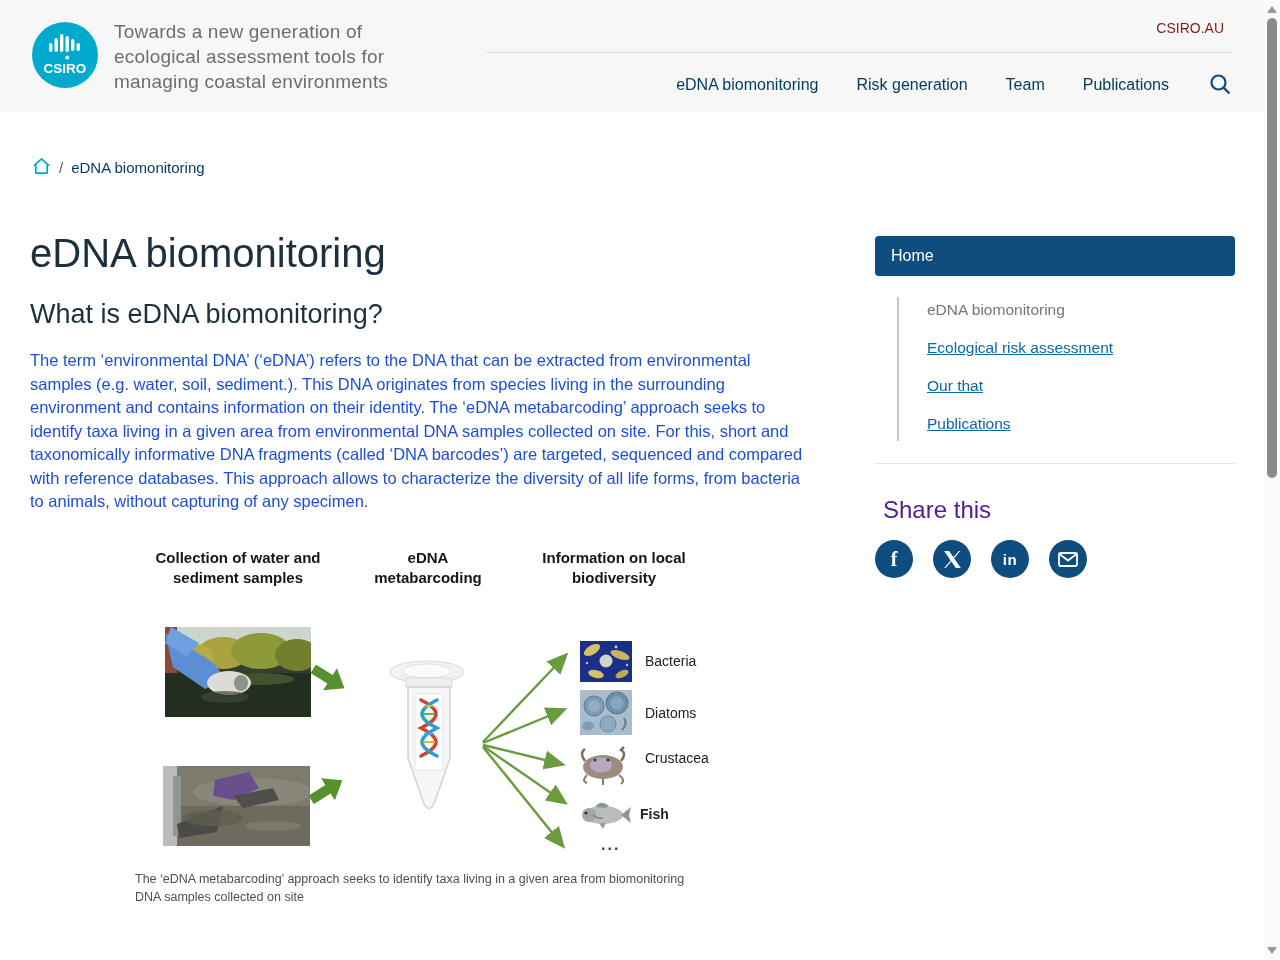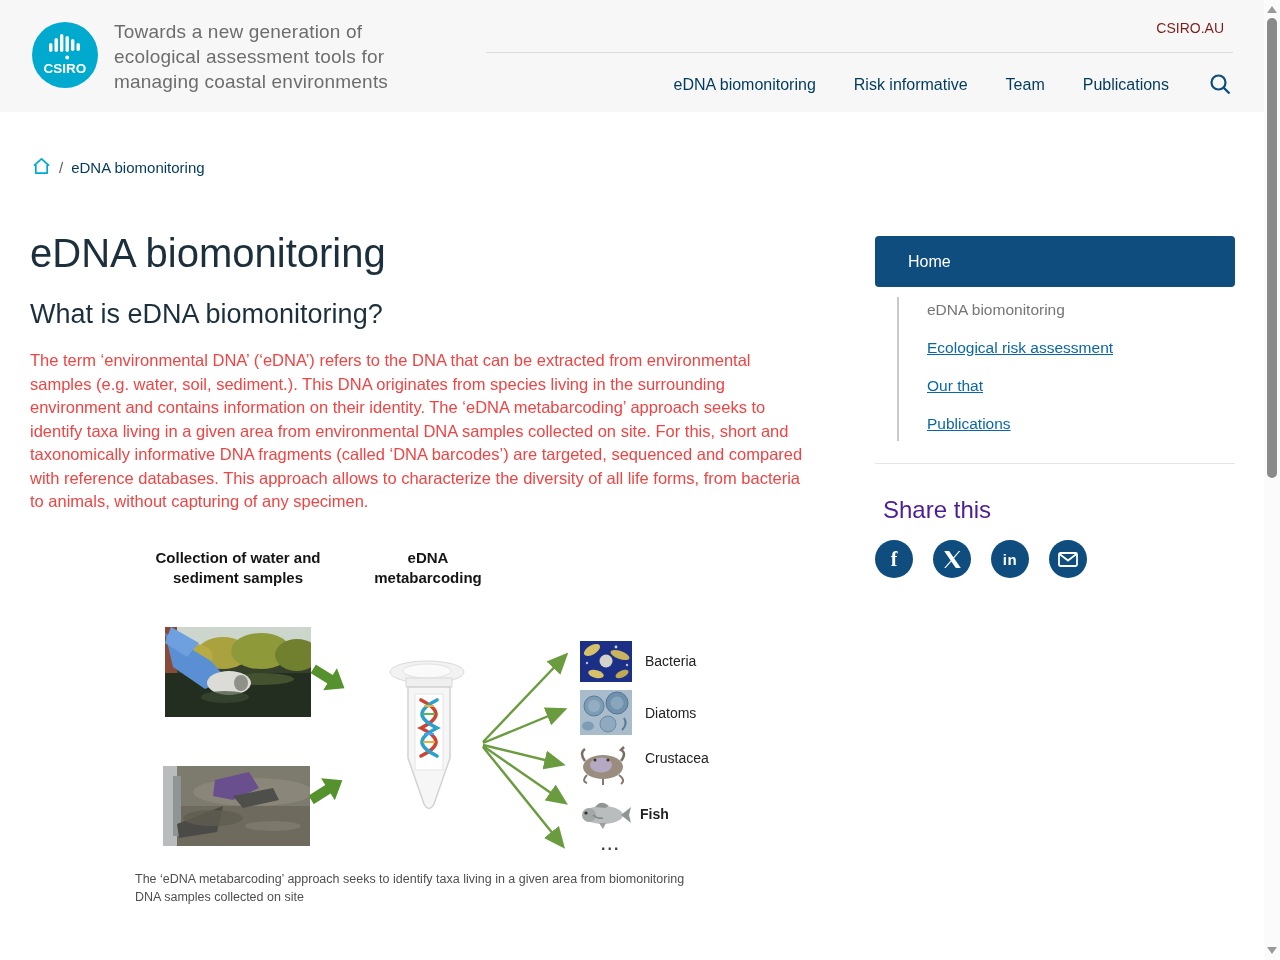--- a/index.html
+++ b/index.html
@@ -22,41 +22,41 @@
   
   .breadcrumb { position:absolute; left:32px; top:157px; display:flex; align-items:center; gap:8px;
                 font-size:15px; color:#003a5e; }
   .breadcrumb .sep { color:#5a5a5a; }
   .breadcrumb a { color:#003a5e; text-decoration:none; }
 
   
   .h1 { position:absolute; left:30px; top:231px; font-size:40px; font-weight:400; color:#1c2f3d; }
   .h2 { position:absolute; left:30px; top:299px; font-size:27px; font-weight:400; color:#1c2f3d; }
   .body-p { position:absolute; left:30px; top:349px; width:774px; font-size:16.5px;
-            line-height:23.5px; color:#ef4444; }
+            line-height:23.5px; color:#1d4ed8; }
 
   
   .figure { position:absolute; left:135px; top:540px; width:586px; height:322px; }
   .fig-h { position:absolute; top:8px; font-weight:700; font-size:15px; line-height:20px;
            color:#151515; text-align:center; }
   .fig-h1 { left:12px;  width:182px; }
   .fig-h2 { left:220px; width:146px; }
   .fig-h3 { left:390px; width:178px; }
   .photo { position:absolute; overflow:hidden; }
   .thumb { position:absolute; overflow:hidden; }
   .taxon-label { position:absolute; font-size:14px; color:#222; }
   .more-dots { position:absolute; left:466px; top:296px; width:60px; font-size:16px; letter-spacing:2px;
                color:#444; font-weight:700; }
   .caption { position:absolute; left:135px; top:870px; width:578px; font-size:12.5px;
              line-height:18px; color:#4f4f4f; }
 
   
-  .home-btn { position:absolute; left:875px; top:236px; width:360px; height:51px; background:#0e4d7d;
+  .home-btn { position:absolute; left:875px; top:236px; width:360px; height:40px; background:#0e4d7d;
               border:none; border-radius:4px; color:#fff; font-size:16px; text-align:left;
-              padding-left:33px; cursor:pointer; font-family:inherit; }
+              padding-left:16px; cursor:pointer; font-family:inherit; }
   .side-nav { position:absolute; left:897px; top:297px; width:338px; border-left:2px solid #c9c9c9;
               padding:4px 0 6px 28px; }
   .side-nav a, .side-nav span.cur { display:block; font-size:15.5px; margin-bottom:20px; }
   .side-nav span.cur { color:#767676; }
   .side-nav a { color:#0a67a5; text-decoration:underline; }
   .side-nav a:last-child { margin-bottom:2px; }
   .side-divider { position:absolute; left:875px; top:463px; width:360px; height:1px; background:#e5e5e5; }
   .share-h { position:absolute; left:852px; top:496px; font-size:24px; color:#4c1d95; font-weight:400;margin-left:31px; }
   .share-row { position:absolute; left:875px; top:540px; display:flex; gap:20px; }
   .share-btn { width:38px; height:38px; border-radius:50%; background:#0e4d7d; border:none;
@@ -96,21 +96,21 @@
   </div>
   <div class="site-title">
     <span>Towards a new generation of</span><br>
     <span>ecological assessment tools for</span><br>
     <span>managing coastal environments</span>
   </div>
   <a href="#" class="top-link">CSIRO.AU</a>
   <div class="header-divider"></div>
   <nav class="main-nav">
     <a href="#">eDNA biomonitoring</a>
-    <a href="#">Risk informative</a>
+    <a href="#">Risk generation</a>
     <a href="#">Team</a>
     <a href="#">Publications</a>
     <button class="search-btn" aria-label="search">
       <svg width="24" height="24" viewBox="0 0 24 24" fill="none" stroke="#0e4d7d" stroke-width="2.2">
         <circle cx="10.5" cy="10.5" r="7"></circle>
         <line x1="15.6" y1="15.6" x2="21.5" y2="21.5"></line>
       </svg>
     </button>
   </nav>
 </div>
@@ -126,20 +126,21 @@
   <span>eDNA biomonitoring</span>
 </div>
 
 <h1 class="h1">eDNA biomonitoring</h1>
 <h2 class="h2">What is eDNA biomonitoring?</h2>
 <p class="body-p">The term ‘environmental DNA’ (‘eDNA’) refers to the DNA that can be extracted from environmental samples (e.g. water, soil, sediment.). This DNA originates from species living in the surrounding environment and contains information on their identity. The ‘eDNA metabarcoding’ approach seeks to identify taxa living in a given area from environmental DNA samples collected on site. For this, short and taxonomically informative DNA fragments (called ‘DNA barcodes’) are targeted, sequenced and compared with reference databases. This approach allows to characterize the diversity of all life forms, from bacteria to animals, without capturing of any specimen.</p>
 
 <div class="figure">
   <div class="fig-h fig-h1">Collection of water and sediment samples</div>
   <div class="fig-h fig-h2">eDNA metabarcoding</div>
+  <div class="fig-h fig-h3">Information on local biodiversity</div>
 
   <div class="photo" style="left:30px; top:87px; width:146px; height:90px;">
     <svg width="146" height="90" viewBox="0 0 146 90">
       <rect width="146" height="34" fill="#cdd6cd"></rect>
       <rect y="30" width="146" height="60" fill="#35402c"></rect>
       <ellipse cx="58" cy="26" rx="26" ry="16" fill="#a9a23e"></ellipse>
       <ellipse cx="96" cy="24" rx="30" ry="18" fill="#8e9a3a"></ellipse>
       <ellipse cx="132" cy="28" rx="22" ry="16" fill="#70802f"></ellipse>
       <ellipse cx="30" cy="30" rx="18" ry="13" fill="#b7ab45"></ellipse>
       <rect y="46" width="146" height="44" fill="#242e20"></rect>

